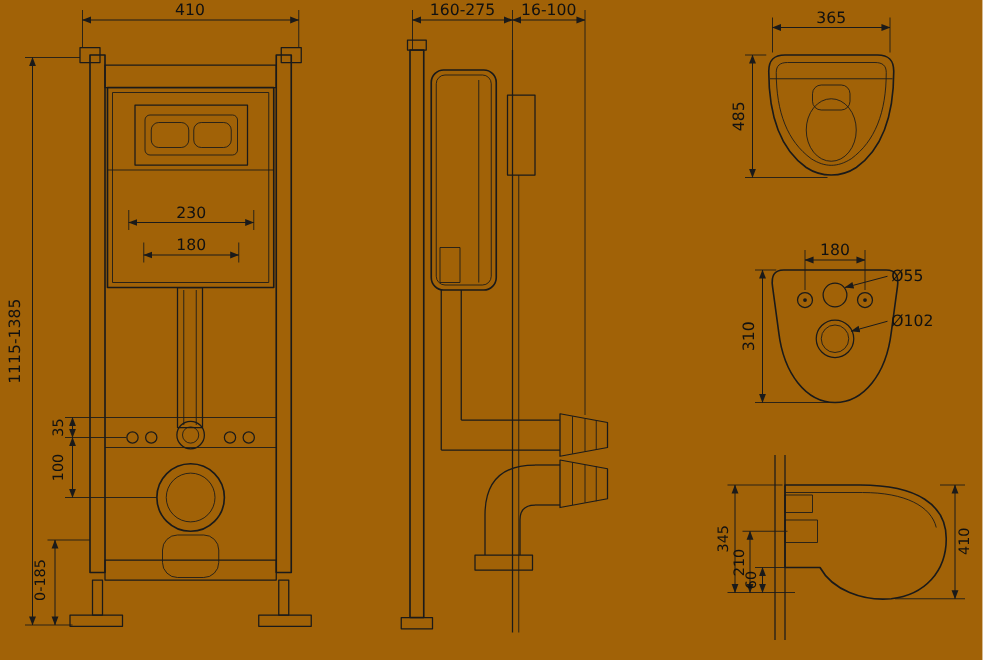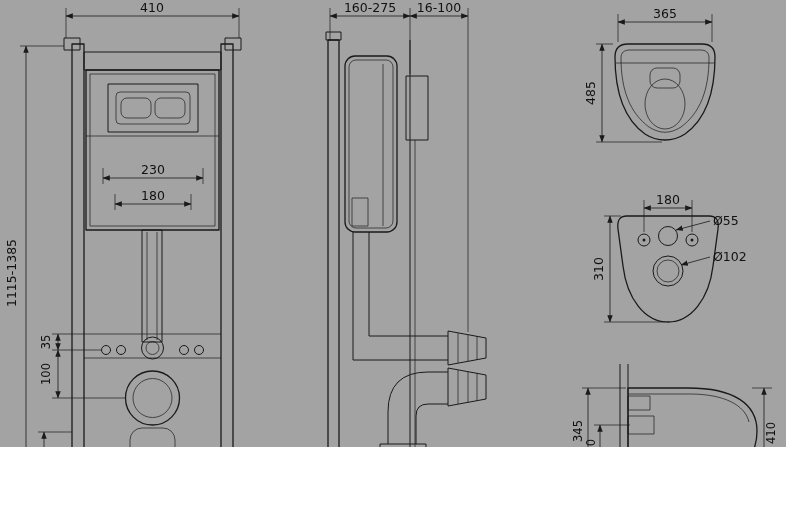--- a/index.html
+++ b/index.html
@@ -1,16 +1,16 @@
 <!DOCTYPE html>
 <html><head>
 <meta charset="utf-8">
 <style>
   html,body{margin:0;padding:0;background:#ffffff;}
-  .page{width:786px;height:447px;background:#a3a3a3;position:relative;overflow:hidden;
+  .page{width:786px;height:528px;background:#a16207;position:relative;overflow:hidden;
         font-family:"Liberation Sans",sans-serif;}
   svg{display:block;}
   .ol  {fill:none;stroke:#1a1a1a;stroke-width:1.3;stroke-linejoin:round;}
   .ol2 {fill:none;stroke:#1a1a1a;stroke-width:1;stroke-linejoin:round;}
   .thin{fill:none;stroke:#1a1a1a;stroke-width:0.7;stroke-linejoin:round;}
   .dim {fill:none;stroke:#1a1a1a;stroke-width:0.8;}
   .ext {fill:none;stroke:#1a1a1a;stroke-width:0.7;}
   text{font-family:"DejaVu Sans","Liberation Sans",sans-serif;font-size:12.5px;fill:#111111;text-anchor:middle;}
   .ts{text-anchor:start;}
   .sm{font-size:11.5px;}

